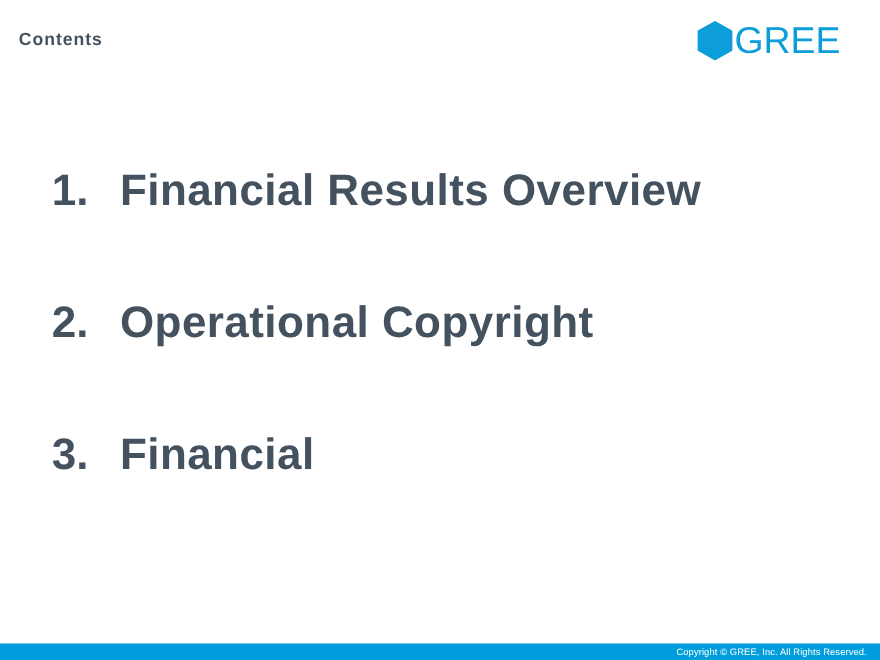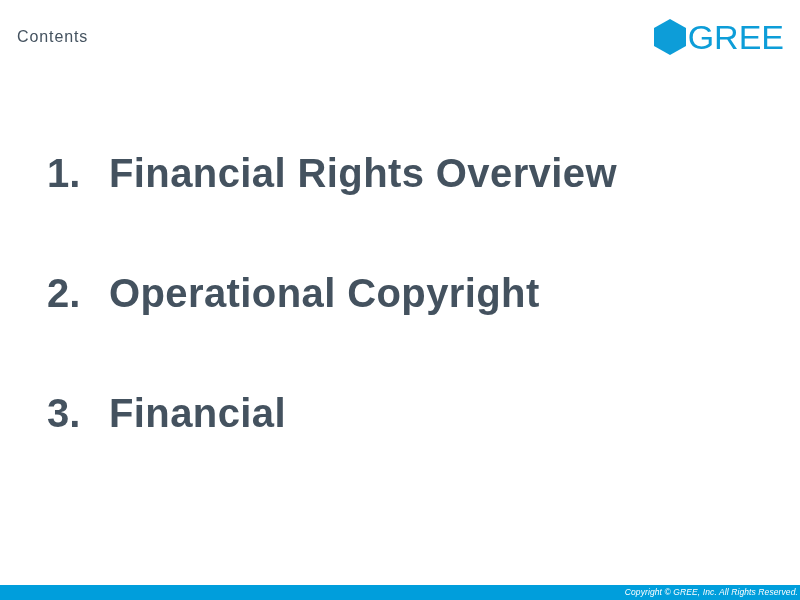--- a/index.html
+++ b/index.html
@@ -28,31 +28,31 @@
     top: 0;
     left: 0;
     width: 800px;
     height: 72px;
   }
   .slide-title {
     position: absolute;
     left: 17px;
     top: 29px;
     font-size: 16px;
-    font-weight: normal;
+    font-weight: bold;
     letter-spacing: 0.9px;
     color: #44525f;
     line-height: 1;
     white-space: nowrap;
   }
 
   
   .logo {
     position: absolute;
-    right: 16px;
+    right: 36px;
     top: 17px;
     height: 40px;
     display: flex;
     align-items: center;
   }
   .logo-mark {
     width: 32px;
     height: 36px;
     display: block;
   }
@@ -98,28 +98,27 @@
   .slide-footer {
     position: absolute;
     left: 0;
     bottom: 0;
     width: 800px;
     height: 15px;
     background: #009edc;
   }
   .footer-copyright {
     position: absolute;
-    right: 2px;
+    right: 12px;
     top: 2px;
     font-size: 8.5px;
     color: #ffffff;
     line-height: 11px;
     white-space: nowrap;
     letter-spacing: 0.1px;
-    font-style: italic;
   }
 </style>
 </head>
 <body>
 
 <div class="slide">
 
   <div class="slide-header">
     <div class="slide-title">Contents</div>
 
@@ -128,21 +127,21 @@
         <polygon points="16,0 32,9 32,27 16,36 0,27 0,9" fill="#0d9dd8"></polygon>
       </svg>
       <span class="logo-text">GREE</span>
     </div>
   </div>
 
   <div class="agenda">
 
     <div class="agenda-item">
       <span class="agenda-num">1.</span>
-      <span class="agenda-label">Financial Rights Overview</span>
+      <span class="agenda-label">Financial Results Overview</span>
     </div>
 
     <div class="agenda-item">
       <span class="agenda-num">2.</span>
       <span class="agenda-label">Operational Copyright</span>
     </div>
 
     <div class="agenda-item">
       <span class="agenda-num">3.</span>
       <span class="agenda-label">Financial</span>

